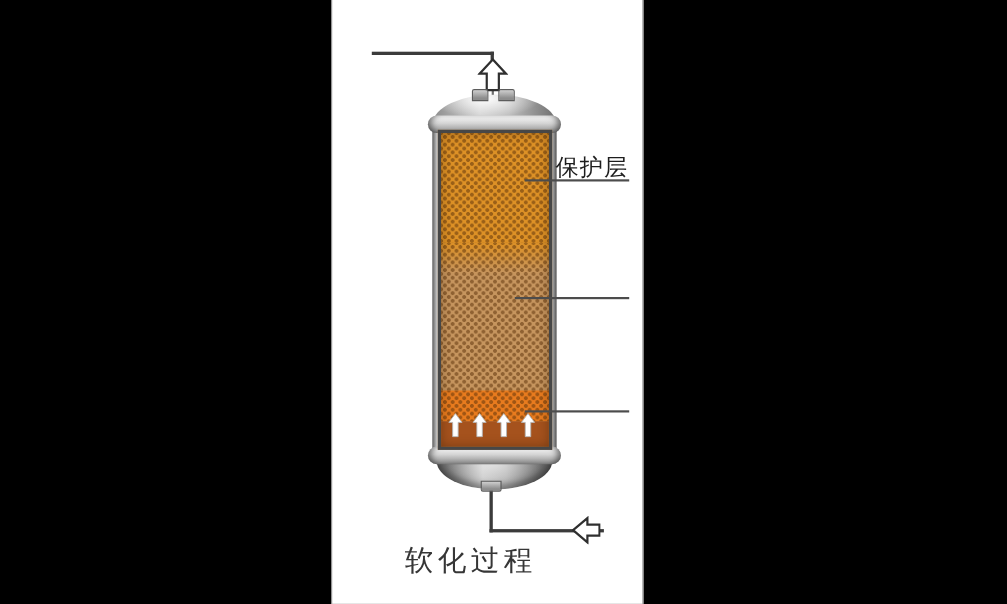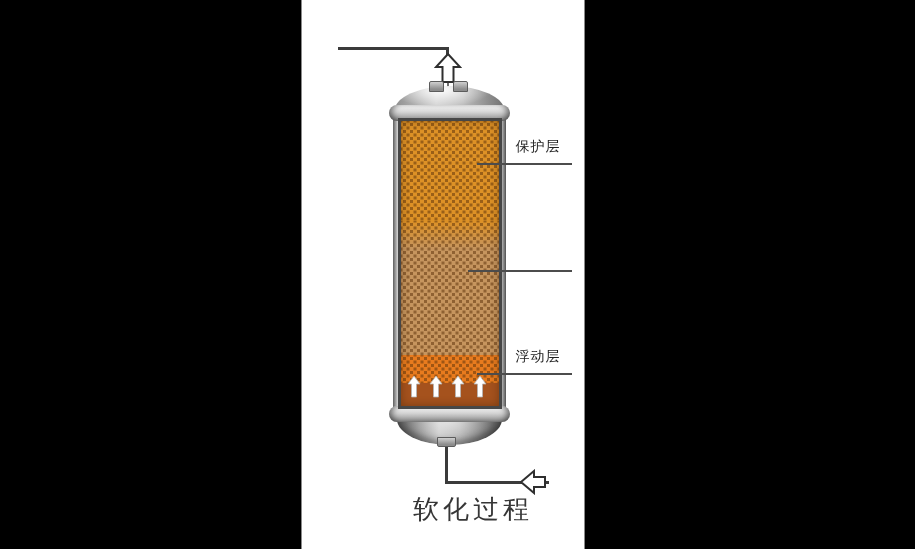--- a/index.html
+++ b/index.html
@@ -45,24 +45,24 @@
       radial-gradient(circle,rgba(92,50,10,.52) 1.5px,rgba(92,50,10,0) 2px);
     background-size:7px 7px,7px 7px;background-position:0 0,3.5px 3.5px;}
   .layer-transition{background-image:
       radial-gradient(circle,rgba(92,50,10,.52) 1.5px,rgba(92,50,10,0) 2px),
       radial-gradient(circle,rgba(92,50,10,.52) 1.5px,rgba(92,50,10,0) 2px),
       linear-gradient(180deg,#DD9126 0%,#C6955E 100%);
     background-size:7px 7px,7px 7px,100% 100%;background-position:0 0,3.5px 3.5px,0 0;}
   .flow-arrow{position:absolute;top:254px;width:14px;height:23px;}
 
   
-  .layer-label{position:absolute;width:74px;text-align:center;font-size:14px;color:#1d1d1d;
+  .layer-label{position:absolute;width:74px;text-align:center;font-size:21px;color:#1d1d1d;
     letter-spacing:1px;white-space:nowrap;}
   .leader{position:absolute;height:2px;background:#4c4c4c;}
-  .caption{position:absolute;left:368px;top:492px;width:165px;text-align:right;
+  .caption{position:absolute;left:368px;top:492px;width:165px;text-align:left;
     font-size:26px;letter-spacing:4px;color:#363636;font-weight:500;white-space:nowrap;}
 
   
   .logo{position:absolute;left:767px;top:31px;width:131px;height:107px;background:#000;}
 </style>
 </head>
 <body>
 
 <div class="stage">
 
@@ -111,19 +111,18 @@
     <svg class="flow-arrow" style="left:72px;" viewBox="0 0 14 23">
       <polygon points="7,1 1,9 4.5,9 4.5,22 9.5,22 9.5,9 13,9" fill="#fff" stroke="#b5b5b5" stroke-width="0.8"></polygon>
       </svg>
   </div>
 
   <div class="layer-label" style="left:501px;top:138px;">保护层</div>
   <div class="leader" style="left:477px;top:163px;width:95px;"></div>
 
   <div class="leader" style="left:468px;top:270px;width:104px;"></div>
 
-  <div class="layer-label" style="left:501px;top:348px;">浮动层</div>
   <div class="leader" style="left:477px;top:373px;width:95px;"></div>
 
   <div class="caption">软化过程</div>
 
 
 </div>
 
 </body></html>

